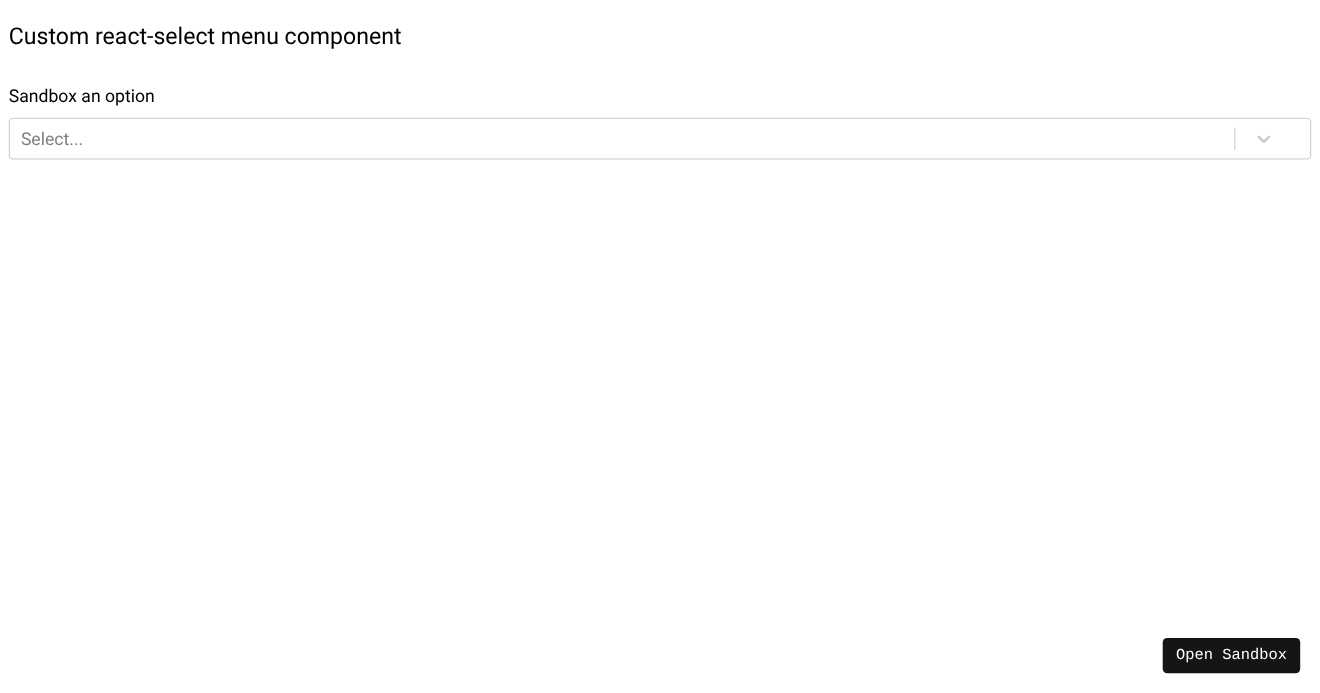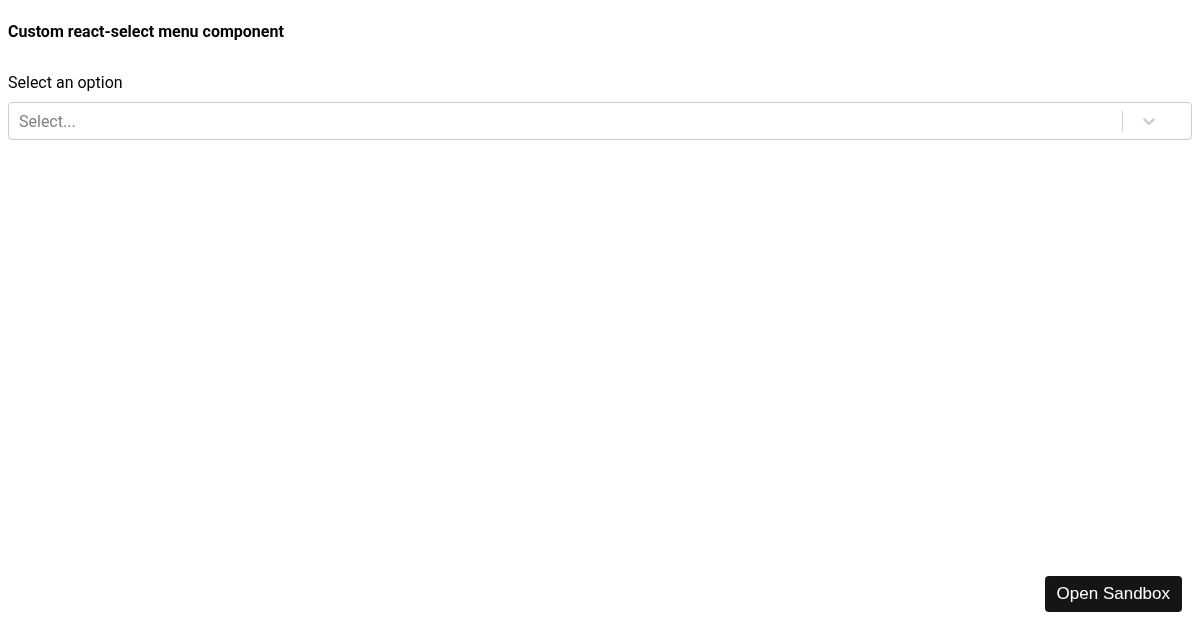--- a/index.html
+++ b/index.html
@@ -9,22 +9,22 @@
     }
     body {
       font-family: -apple-system, BlinkMacSystemFont, "Segoe UI", Roboto, Helvetica, Arial, sans-serif;
       background: #ffffff;
       width: 1200px;
       height: 630px;
       position: relative;
       padding: 8px;
     }
     .page-title {
-      font-size: 16px;
-      font-weight: 700;
+      font-size: 21px;
+      font-weight: 400;
       color: #000;
       margin-top: 14px;
       margin-bottom: 32px;
     }
     .select-label {
       font-size: 16px;
       color: #000;
       margin-bottom: 10px;
     }
     .select-control {
@@ -68,31 +68,31 @@
     }
     .sandbox-button {
       position: absolute;
       bottom: 18px;
       right: 18px;
       background: #151515;
       color: #ffffff;
       border: none;
       border-radius: 4px;
       padding: 8px 12px;
-      font-size: 17px;
-      font-family: Liberation Sans, sans-serif;
+      font-size: 14px;
+      font-family: Liberation Mono, monospace;
       cursor: pointer;
     }
   </style>
 </head>
 <body>
 
 <h1 class="page-title">Custom react-select menu component</h1>
 
-<div class="select-label">Select an option</div>
+<div class="select-label">Sandbox an option</div>
 
 <div class="select-control">
   <span class="select-placeholder">Select...</span>
   <div class="select-indicators">
     <span class="select-separator"></span>
     <span class="select-chevron">
       <svg viewBox="0 0 20 20" aria-hidden="true" focusable="false">
         <path d="M4.516 7.548c0.436-0.446 1.043-0.481 1.576 0l3.908 3.747 3.908-3.747c0.533-0.481 1.141-0.446 1.574 0 0.436 0.445 0.408 1.197 0 1.615-0.406 0.418-4.695 4.502-4.695 4.502-0.217 0.223-0.502 0.335-0.787 0.335s-0.57-0.112-0.789-0.335c0 0-4.287-4.084-4.695-4.502s-0.436-1.17 0-1.615z"></path>
       </svg>
     </span>

